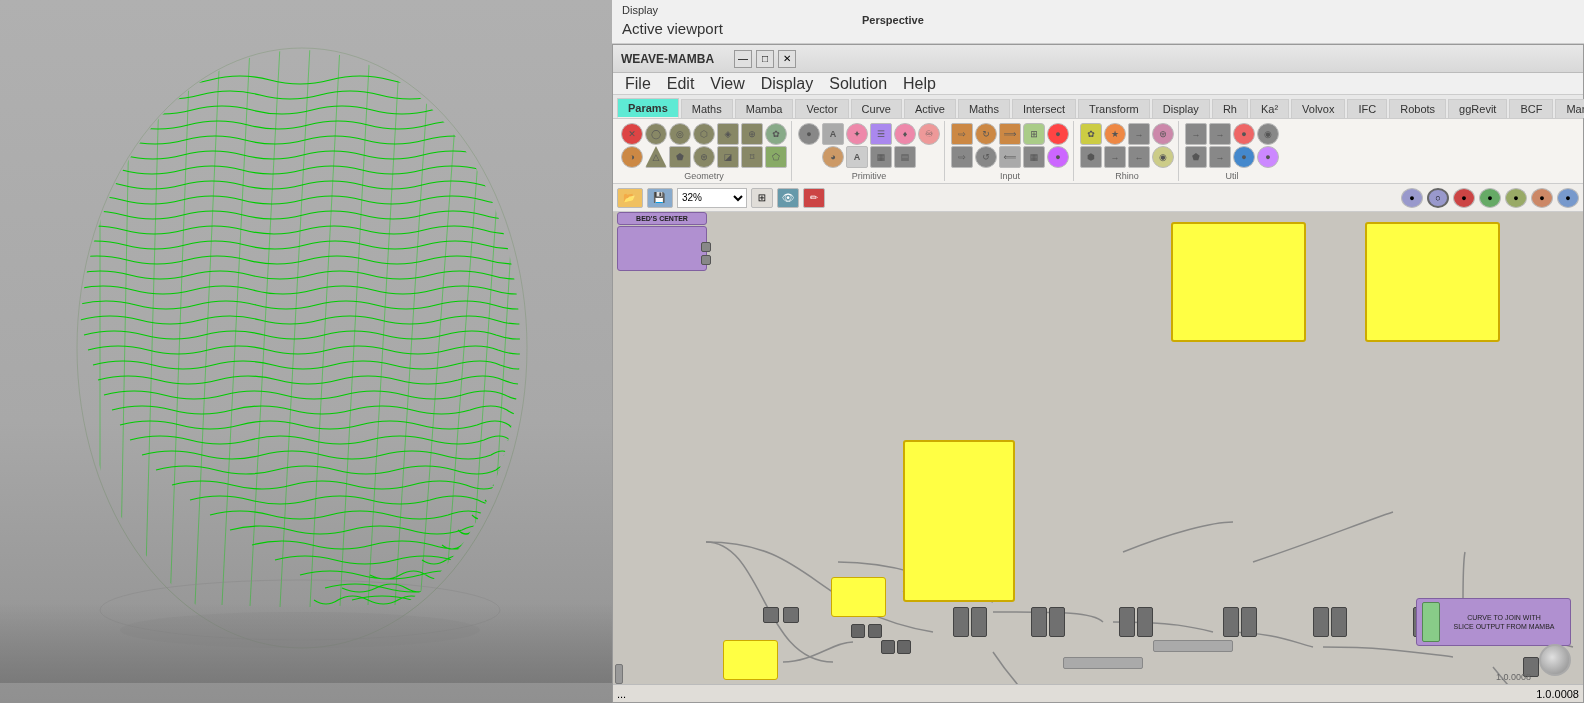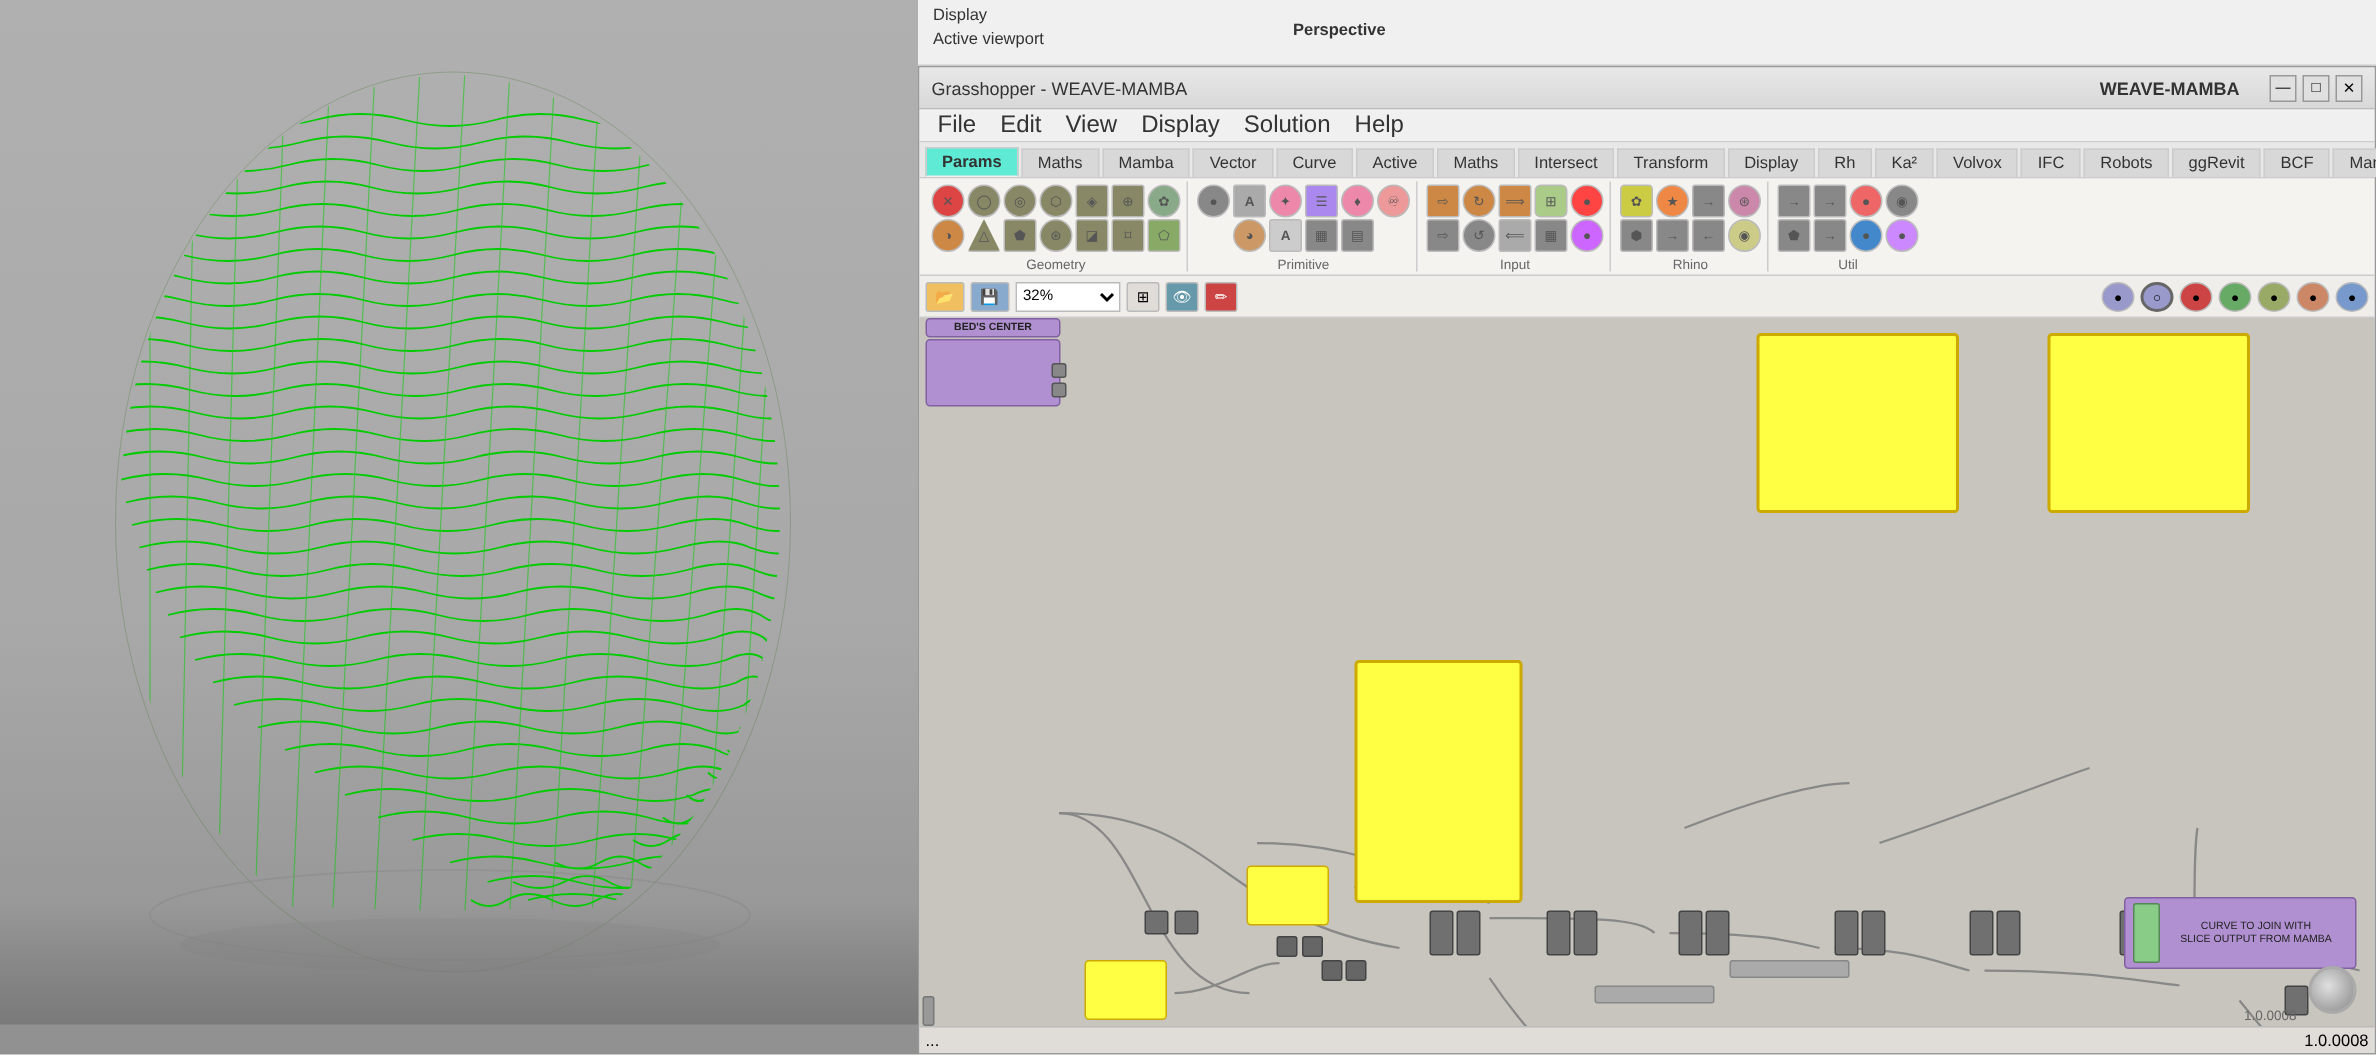--- a/index.html
+++ b/index.html
@@ -323,28 +323,27 @@
     <ellipse cx="270" cy="580" rx="200" ry="30" fill="none" stroke="#888" stroke-width="1" opacity="0.5"></ellipse>
 
     <ellipse cx="270" cy="600" rx="180" ry="18" fill="#888" opacity="0.3"></ellipse>
   </svg>
 
   <div id="floor-plane"></div>
 </div>
 
 <div id="top-bar">
   <span style="font-size:11px; color:#333; position:absolute; left:10px; top:4px;">Display</span>
-  <span style="font-size:11px; color:#333; position:absolute; left:10px; top:20px;">Active viewport</span>
+  <span style="font-size:15px; color:#333; position:absolute; left:10px; top:20px;">Active viewport</span>
   <span style="font-size:11px; color:#333; font-weight:bold; position:absolute; left:250px; top:14px;">Perspective</span>
 </div>
 
 <div id="gh-window">
 
   <div id="gh-titlebar">
-    <span style="flex:1; font-size:12px; color:#333;">Grasshopper - WEAVE-MAMBA</span>
     <span style="font-size:12px; color:#333; font-weight:bold; margin-right:16px;">WEAVE-MAMBA</span>
     <div class="titlebar-btn">—</div>
     <div class="titlebar-btn">□</div>
     <div class="titlebar-btn">✕</div>
   </div>
 
   <div id="gh-menubar">
     <span class="menu-item">File</span>
     <span class="menu-item">Edit</span>
     <span class="menu-item">View</span>

